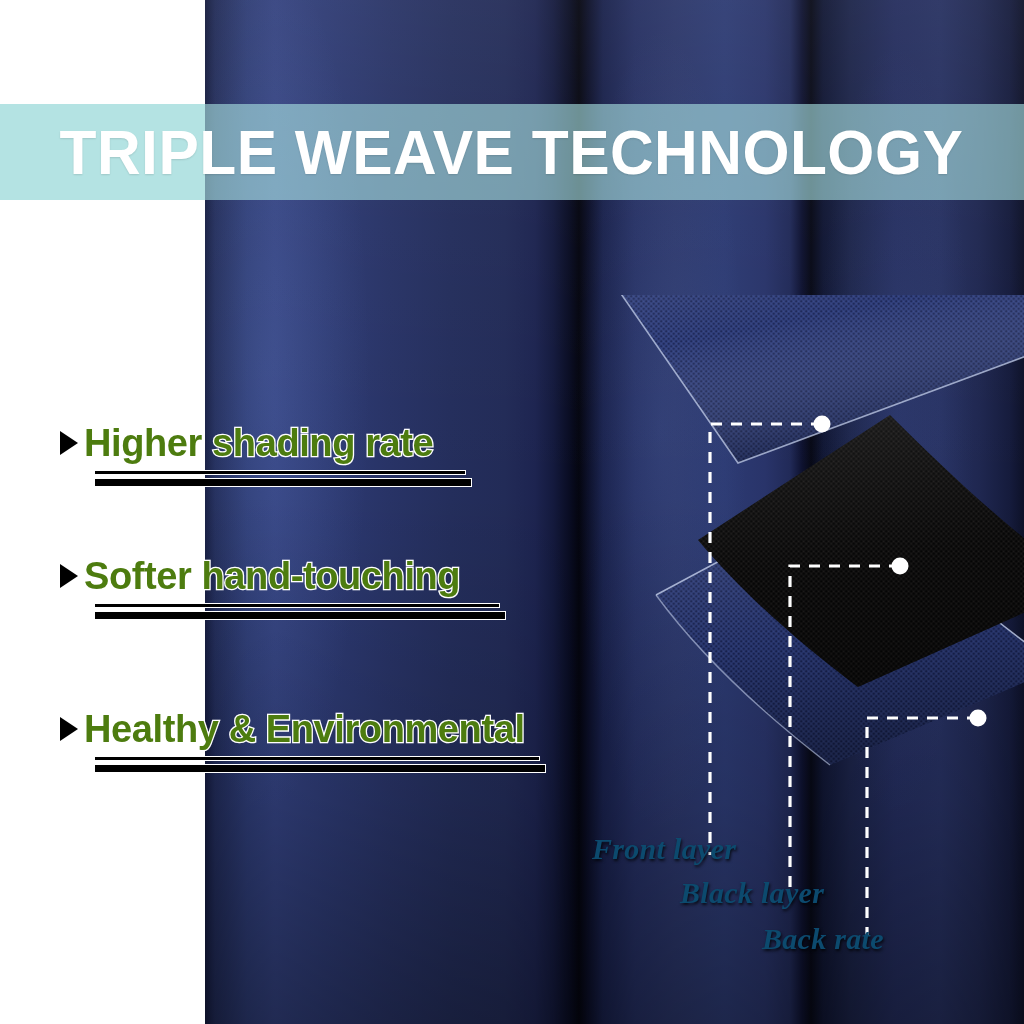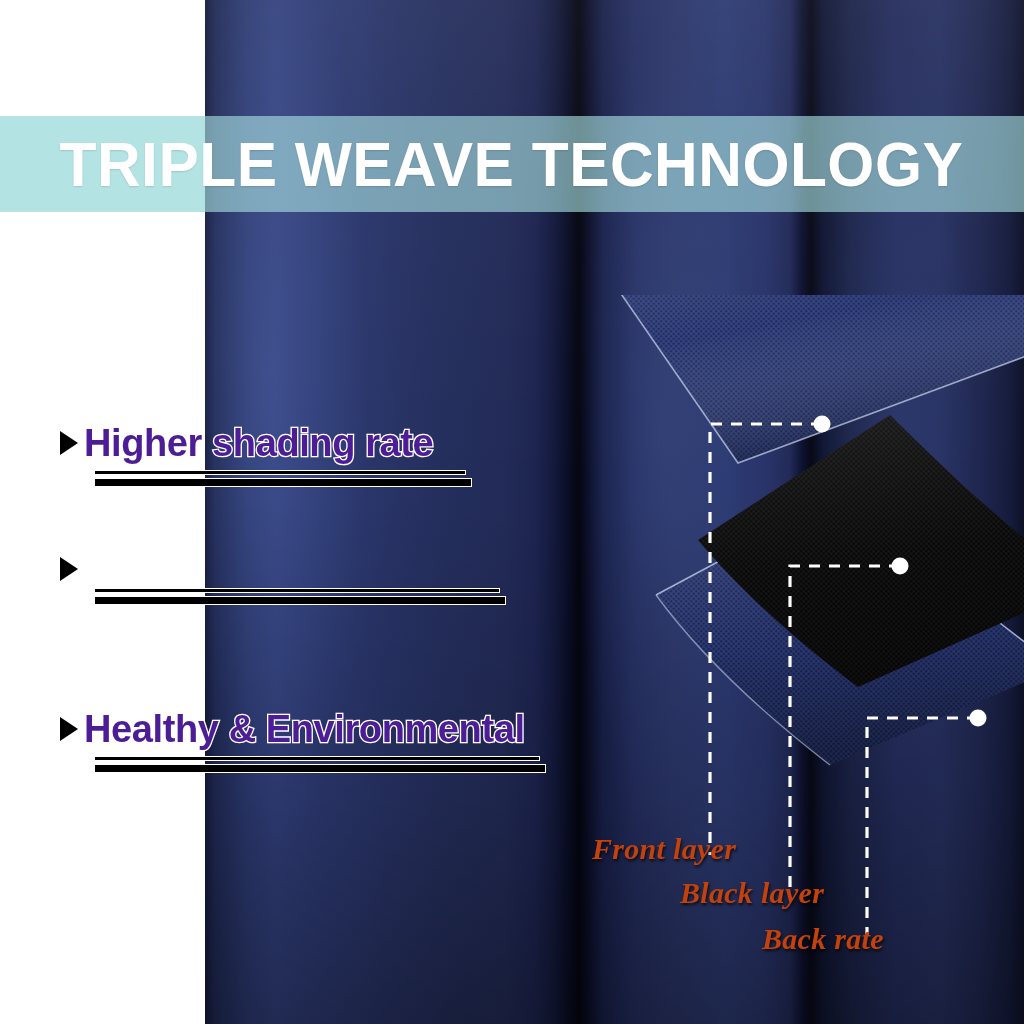--- a/index.html
+++ b/index.html
@@ -53,21 +53,21 @@
   .curtain .sheen{
     position:absolute;inset:0;
     background:
       radial-gradient(ellipse 150px 620px at 60px 380px, rgba(120,150,225,.17), rgba(0,0,0,0) 70%),
       radial-gradient(ellipse 120px 560px at 455px 430px, rgba(110,140,215,.14), rgba(0,0,0,0) 72%),
       radial-gradient(ellipse 110px 540px at 690px 430px, rgba(100,130,205,.12), rgba(0,0,0,0) 72%);
   }
 
   
   .banner{
-    position:absolute;left:0;top:116px;width:984px;height:96px;
+    position:absolute;left:0;top:104px;width:984px;height:96px;
   }
   .banner .band-left{
     position:absolute;left:0;top:0;width:205px;height:100%;
     background:#b4e3e3;
   }
   .banner .band-right{
     position:absolute;left:205px;top:0;width:819px;height:100%;
     background:rgba(170,226,226,.62);
   }
   .banner .title{
@@ -107,21 +107,21 @@
     border-top:12px solid transparent;
     border-bottom:12px solid transparent;
     margin-right:6px;
     filter:drop-shadow(0 0 1.2px #fff) drop-shadow(0 0 1.2px #fff);
   }
   .feature .ftext{
     font-family:"Liberation Sans", sans-serif;
     font-weight:700;
     font-size:38px;
     line-height:1.02;
-    color:#4c1d95;
+    color:#4d7c0f;
     letter-spacing:-.4px;
     -webkit-text-stroke:2.6px #ffffff;
     paint-order:stroke fill;
   }
   .feature .bars{position:relative;height:22px;margin-top:7px;}
   .feature .bar-thin{
     position:absolute;left:34px;top:0;height:3px;
     background:#000;border:1.5px solid #fff;box-sizing:content-box;
   }
   .feature .bar-thick{
@@ -141,21 +141,21 @@
 
   
   .diagram{position:absolute;left:590px;top:295px;width:434px;height:640px;}
   .diagram svg{display:block;}
 
   
   .clabel{
     position:absolute;
     font-family:"Liberation Serif", serif;
     font-style:italic;font-weight:700;
-    font-size:30px;color:#c2410c;white-space:nowrap;
+    font-size:30px;color:#0c4a6e;white-space:nowrap;
     text-shadow:1px 2px 3px rgba(0,0,0,.75);
     letter-spacing:.3px;
   }
   #lbl0{left:592px;top:832px;}
   #lbl1{left:680px;top:876px;}
   #lbl2{left:762px;top:922px;}
 </style>
 </head>
 <body>
 
@@ -249,20 +249,21 @@
     </div>
     <div class="bars">
       <span class="bar-thin"></span>
       <span class="bar-thick"></span>
     </div>
   </div>
 
   <div class="feature" id="feat1">
     <div class="row">
       <span class="caret"></span>
+      <span class="ftext">Softer hand-touching</span>
     </div>
     <div class="bars">
       <span class="bar-thin"></span>
       <span class="bar-thick"></span>
     </div>
   </div>
 
   <div class="feature" id="feat2">
     <div class="row">
       <span class="caret"></span>

